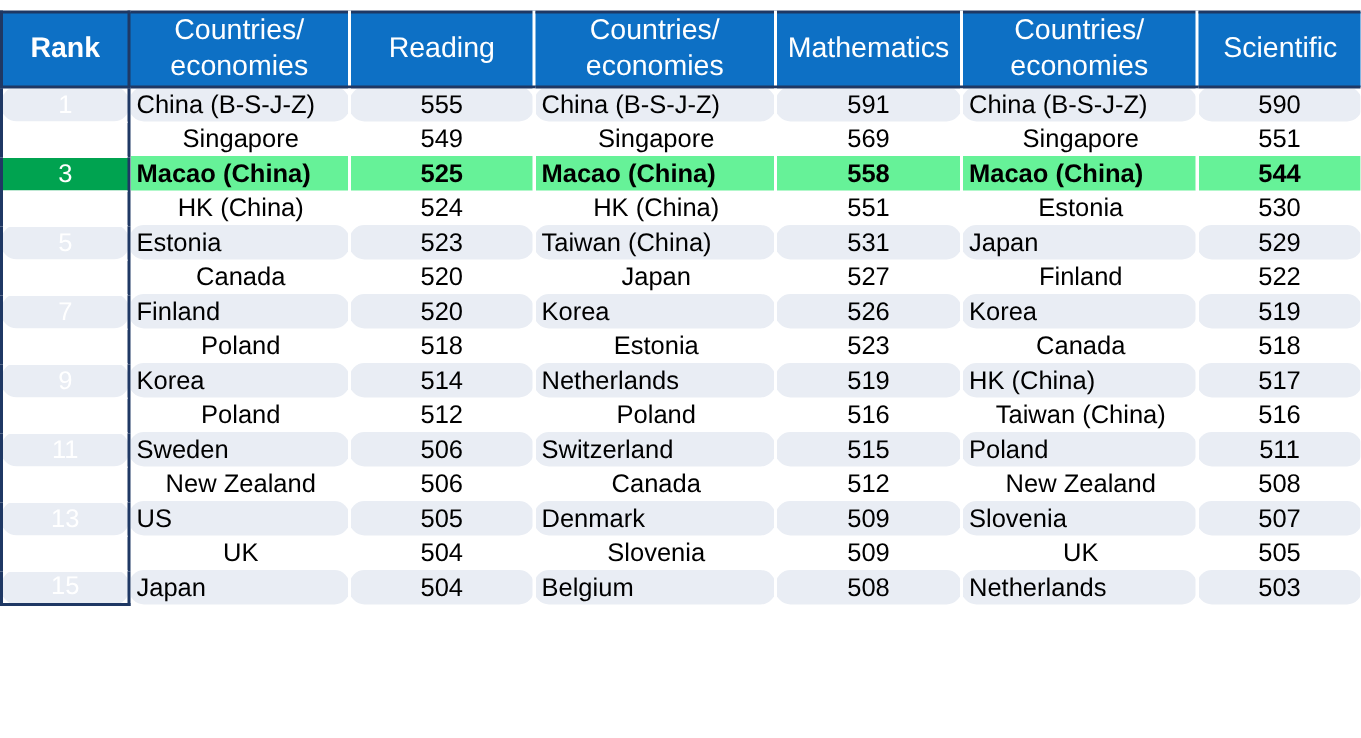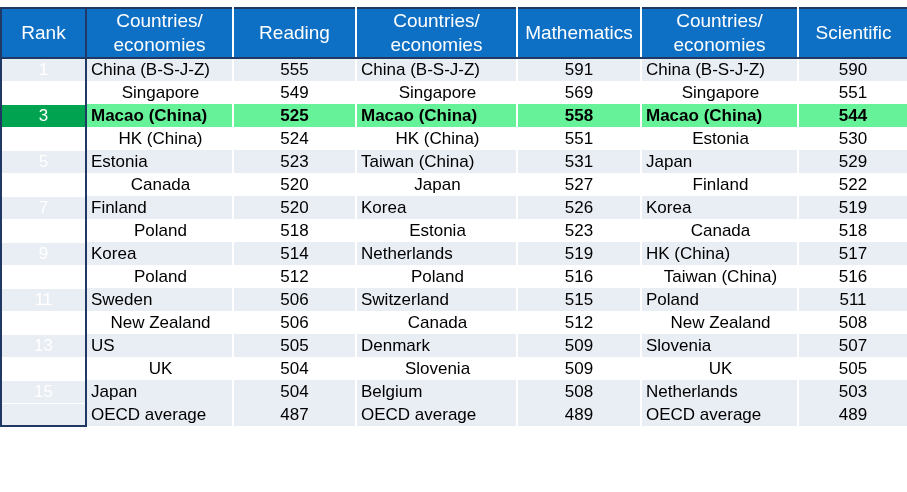--- a/index.html
+++ b/index.html
@@ -23,31 +23,31 @@
     background:var(--header-blue);color:#ffffff;
     font-size:19px;font-weight:normal;line-height:1.25;
     white-space:pre-line;text-align:center;vertical-align:middle;
     height:50px;padding:0 2px;
     border-top:2px solid var(--navy);
     border-bottom:2px solid var(--navy);
     border-left:2px solid #ffffff;
     border-right:2px solid #ffffff;
   }
   th.rank-h{
-    font-weight:normal;
+    font-weight:bold;
     border-left:2px solid var(--navy);
     border-right:2px solid var(--navy);
   }
   th:last-child{border-right:none;}
   td{
     height:23px;font-size:17px;color:#000000;padding:0 2px;
     border-left:2px solid #ffffff;border-right:2px solid #ffffff;
     overflow:hidden;white-space:nowrap;vertical-align:middle;
   }
-  tr.shade td{background:var(--shade);}
+  tr.shade td{background:var(--shade);border-radius:10px;}
   tr.plain td{background:#ffffff;text-align:center;}
   tr.hl td{background:var(--green-light);font-weight:bold;}
   td.rank{
     background:var(--rank-blue);color:#ffffff;text-align:center;
     border-left:2px solid var(--navy);border-right:2px solid var(--navy);
     border-top:1px solid #ffffff;border-bottom:1px solid #ffffff;
     font-weight:normal;
   }
   tr.hl td.rank{background:var(--green-dark);color:#ffffff;font-weight:normal;}
   tr:last-child td.rank{border-bottom:2px solid var(--navy);}
@@ -210,23 +210,14 @@
       </tr>
       <tr class="shade">
         <td class="rank">15</td>
         <td class="country">Japan</td>
         <td class="score">504</td>
         <td class="country">Belgium</td>
         <td class="score">508</td>
         <td class="country">Netherlands</td>
         <td class="score">503</td>
       </tr>
-      <tr class="shade">
-        <td class="rank"></td>
-        <td class="country">OECD average</td>
-        <td class="score">487</td>
-        <td class="country">OECD average</td>
-        <td class="score">489</td>
-        <td class="country">OECD average</td>
-        <td class="score">489</td>
-      </tr>
     </tbody>
 </table>
 
 </body></html>

